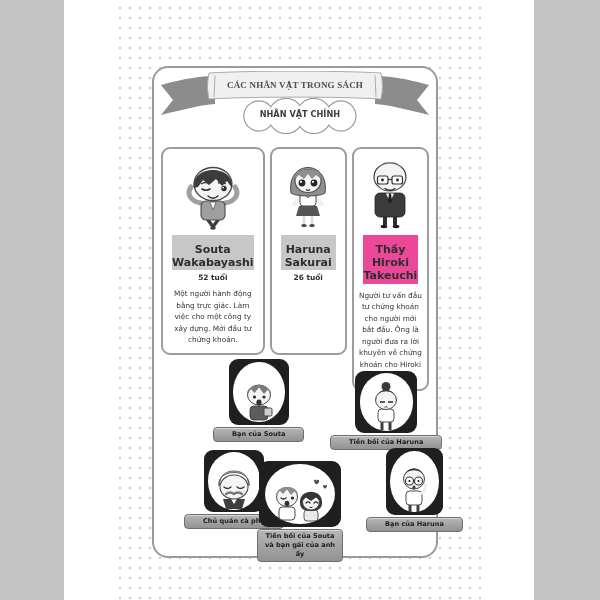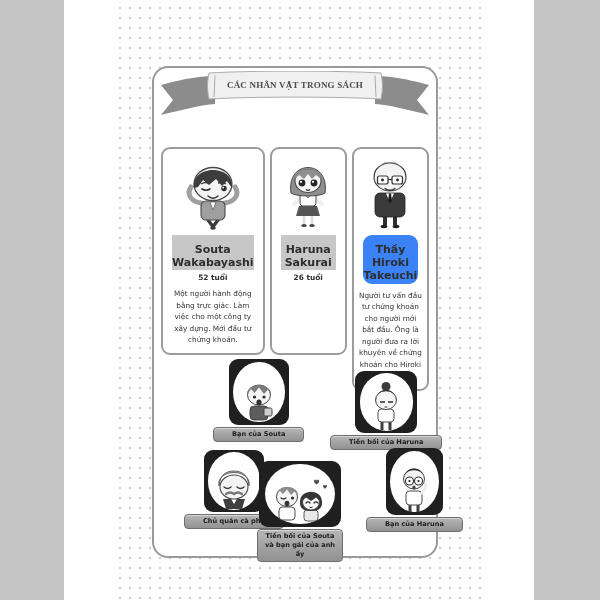--- a/index.html
+++ b/index.html
@@ -38,21 +38,21 @@
     text-align:center;padding-bottom:7px;box-sizing:border-box;
   }
   .card:nth-child(1){min-height:194px;}
   .card:nth-child(2){min-height:208px;}
   .card:nth-child(3){min-height:208px;}
   .char{height:78px;display:flex;align-items:flex-end;justify-content:center;padding-top:4px;}
   .name{
     margin:4px 9px 0;background:#c7c7c7;font-size:11px;font-weight:bold;
     color:#2e2e2e;padding:8px 0 1px;line-height:1.2;
   }
-  .card:nth-child(3) .name{background:#3b82f6;border-radius:9px;}
+  .card:nth-child(3) .name{background:#ec4899;}
   .age{font-size:7.4px;font-weight:bold;margin-top:3px;color:#2e2e2e;}
   .age:empty{display:none;}
   .desc{font-size:7.3px;line-height:1.58;color:#333;margin-top:6px;padding:0 5px;}
   
   .side-item{position:absolute;display:flex;flex-direction:column;align-items:center;}
   .frame{position:relative;background:#1f1f1f;border-radius:9px;overflow:hidden;}
   .oval{position:absolute;left:7%;right:7%;top:4%;bottom:4%;background:#fff;border-radius:50%;}
   .frame svg{position:absolute;bottom:1px;left:50%;transform:translateX(-50%);}
   .pill{
     margin-top:2px;background:linear-gradient(#b6b6b6,#929292);
@@ -80,20 +80,37 @@
   <div class="ribbon">
     <svg width="276" height="48" viewBox="0 0 276 48">
       <path d="M4,14 C30,7 44,5 58,5 L58,33 C44,34 28,38 4,44 L16,29 Z" fill="#8c8c8c"></path>
       <path d="M272,14 C246,7 232,5 218,5 L218,33 C232,34 248,38 272,44 L260,29 Z" fill="#8c8c8c"></path>
       <path d="M52,2 C95,-0.5 181,-0.5 224,2 C226,12 226,18 224,28 C181,25.5 95,25.5 52,28 C50,18 50,12 52,2 Z" fill="#f0f0f0" stroke="#ababab" stroke-width="1"></path>
       <path d="M58,4.5 L57,26 M218,4.5 L219,26" stroke="#ababab" stroke-width="1" fill="none"></path>
     </svg>
     <div class="ribbon-title">CÁC NHÂN VẬT TRONG SÁCH</div>
   </div>
 
+  <div class="bubble">
+    <svg width="122" height="36" viewBox="0 0 122 36">
+      <g fill="#fff" stroke="#9a9a9a" stroke-width="2.4">
+        <circle cx="20" cy="18" r="14.5"></circle>
+          <circle cx="47" cy="18" r="17"></circle>
+        <circle cx="75" cy="18" r="17"></circle>
+          <circle cx="102" cy="18" r="14.5"></circle>
+      </g>
+      <g fill="#fff" stroke="none">
+        <circle cx="20" cy="18" r="14.5"></circle>
+          <circle cx="47" cy="18" r="17"></circle>
+        <circle cx="75" cy="18" r="17"></circle>
+          <circle cx="102" cy="18" r="14.5"></circle>
+      </g>
+    </svg>
+    <div class="bubble-title">NHÂN VẬT CHÍNH</div>
+  </div>
 
   <div class="cards">
 
     <div class="card">
       <div class="char">
         <svg width="64" height="74" viewBox="0 0 64 74">
           <path d="M20,46 C8,44 6,36 10,30" stroke="#9f9f9f" stroke-width="5" fill="none" stroke-linecap="round"></path>
           <path d="M44,46 C56,44 58,36 54,30" stroke="#9f9f9f" stroke-width="5" fill="none" stroke-linecap="round"></path>
           <path d="M27,63 L33,71 M37,63 L31,71" stroke="#3c3c3c" stroke-width="3.4" stroke-linecap="round"></path>
           <rect x="20" y="44" width="24" height="19" rx="5" fill="#9f9f9f" stroke="#4a4a4a" stroke-width="1.1"></rect>

